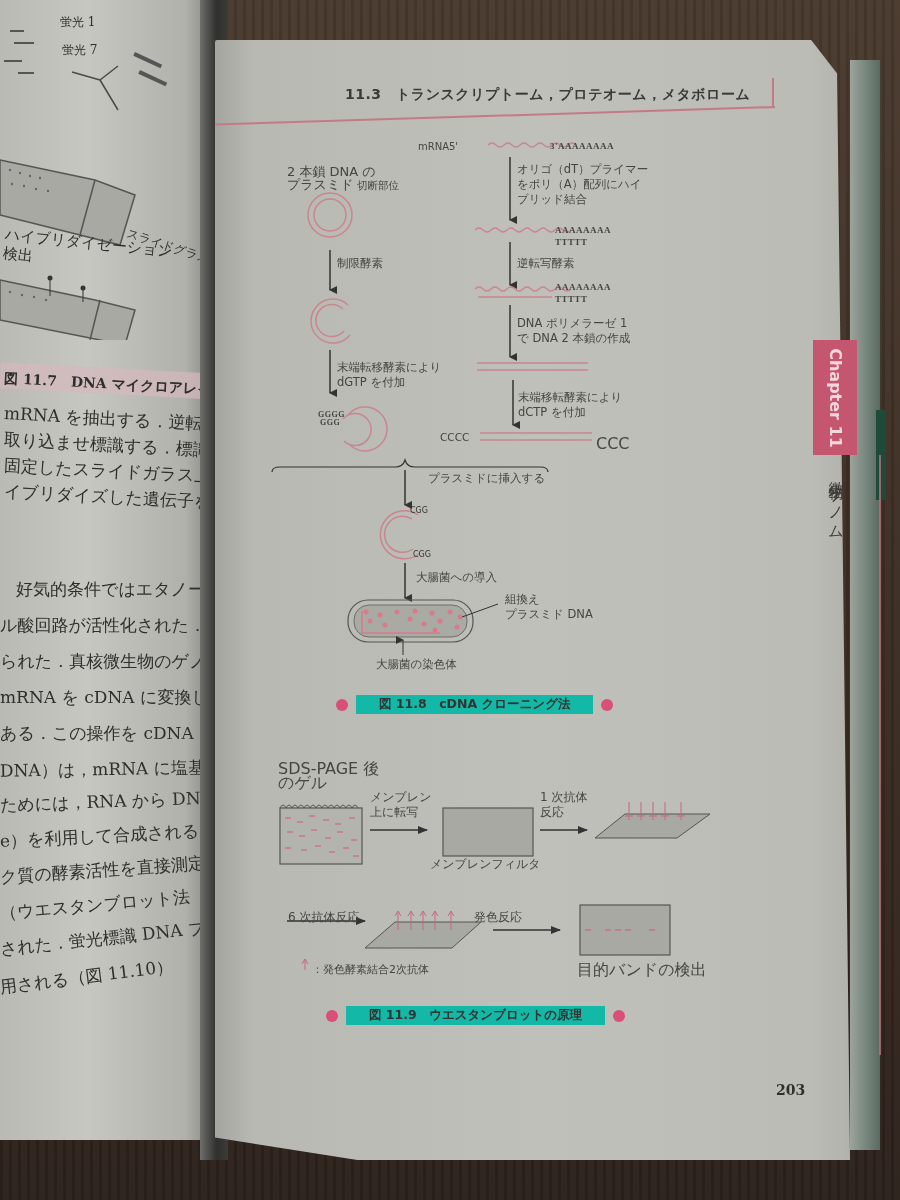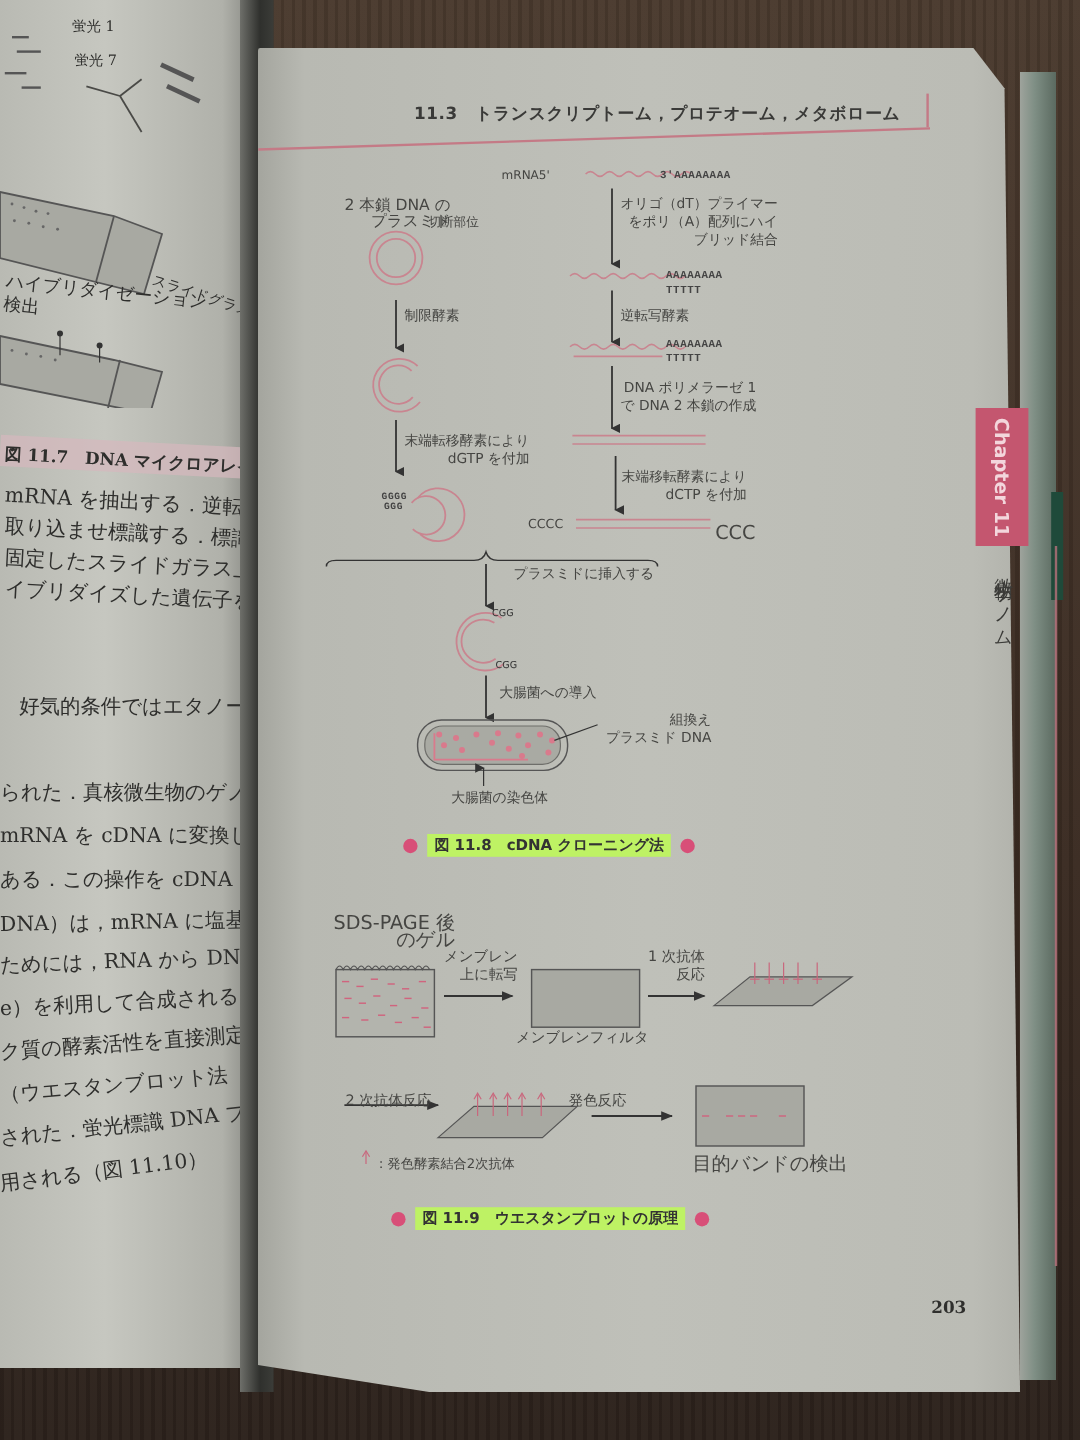--- a/index.html
+++ b/index.html
@@ -37,43 +37,43 @@
   .header-rule {
     position:absolute; left:215px; top:106px; width:560px; height:2px;
     background:#c47a86; transform:rotate(-1.8deg); transform-origin:right;
   }
   .header-tick { position:absolute; left:772px; top:78px; width:2px; height:28px; background:#c47a86; }
   .running-head {
     position:absolute; left:345px; top:86px; font-size:14px; letter-spacing:0.5px;
     color:#3a3a38; font-weight:bold;
   }
   .abs { position:absolute; }
-  .label { font-size:11.5px; color:#454542; line-height:15px;text-align:right; }
-  .mono { font-family:Liberation Mono, monospace; font-weight:bold; font-size:9px; letter-spacing:0.5px; color:#444; }
+  .label { font-size:11.5px; color:#454542; line-height:15px; }
+  .mono { font-family:Liberation Serif, serif; font-weight:bold; font-size:9px; letter-spacing:0.5px; color:#444; }
 
   .chapter-tab {
     position:absolute; left:813px; top:340px; width:44px; height:115px;
     background:#c4566f;
   }
   .chapter-tab span {
     position:absolute; left:50%; top:50%; transform:translate(-50%,-50%) rotate(90deg);
     white-space:nowrap; color:#f3d6dc; font-size:16px; font-weight:bold;
   }
   .chapter-title {
     position:absolute; left:815px; top:470px; width:30px;
     writing-mode:vertical-rl; font-size:15px; color:#3b3b38; letter-spacing:2px;
   }
   .side-rule { position:absolute; left:879px; top:455px; width:2px; height:600px; background:#b8707c; opacity:0.8; }
 
   .caption {
     position:absolute; display:flex; align-items:center; gap:8px;
     font-size:12.5px; font-weight:bold; color:#333;
   }
   .caption .dot { width:12px; height:12px; border-radius:50%; background:#d84f78; }
-  .caption .txt { background:#bef264; padding:1px 6px; }
+  .caption .txt { background:#14b8a6; padding:1px 23px; }
 
   .page-number { position:absolute; left:776px; top:1082px; font-family:"DejaVu Serif", serif; font-weight:bold; font-size:14px; color:#2f2f2d; }
 
   
   .lp-text { position:absolute; font-family:"DejaVu Serif", serif; color:#2e2e2c; white-space:nowrap; }
   .lp-line { font-size:17px; line-height:22px; }
   .lp-cap { font-size:14px; font-weight:bold; }
   .lp-small { font-size:12px; }
   .pinkband { position:absolute; left:0; top:368px; width:220px; height:26px; background:#d6b8be; transform:rotate(3deg); opacity:0.7; }
 </style>
@@ -127,20 +127,21 @@
   <div class="lp-text lp-small" style="left:125px;top:238px;transform:rotate(18deg)">スライドグラス</div>
 
   <div class="pinkband"></div>
   <div class="lp-text lp-cap" style="left:4px;top:370px;transform:rotate(3deg);transform-origin:left">図 11.7　DNA マイクロアレイ法</div>
   <div class="lp-text lp-line" style="left:4px;top:402px;transform:rotate(3deg);transform-origin:left">mRNA を抽出する．逆転写反</div>
   <div class="lp-text lp-line" style="left:4px;top:428px;transform:rotate(3deg);transform-origin:left">取り込ませ標識する．標識</div>
   <div class="lp-text lp-line" style="left:4px;top:454px;transform:rotate(3deg);transform-origin:left">固定したスライドガラス上で</div>
   <div class="lp-text lp-line" style="left:4px;top:480px;transform:rotate(3deg);transform-origin:left">イブリダイズした遺伝子を検</div>
 
   <div class="lp-text lp-line" style="left:16px;top:578px">好気的条件ではエタノール</div>
+  <div class="lp-text lp-line" style="left:0;top:614px">ル酸回路が活性化された．</div>
   <div class="lp-text lp-line" style="left:0;top:650px">られた．真核微生物のゲノム</div>
   <div class="lp-text lp-line" style="left:0;top:686px">mRNA を cDNA に変換し</div>
   <div class="lp-text lp-line" style="left:0;top:722px">ある．この操作を cDNA ク</div>
   <div class="lp-text lp-line" style="left:0;top:758px;transform:rotate(-1deg)">DNA）は，mRNA に塩基</div>
   <div class="lp-text lp-line" style="left:0;top:794px;transform:rotate(-2deg);transform-origin:left">ためには，RNA から DNA</div>
   <div class="lp-text lp-line" style="left:0;top:830px;transform:rotate(-3deg);transform-origin:left">e）を利用して合成される</div>
   <div class="lp-text lp-line" style="left:0;top:866px;transform:rotate(-4deg);transform-origin:left">ク質の酵素活性を直接測定</div>
   <div class="lp-text lp-line" style="left:0;top:902px;transform:rotate(-5deg);transform-origin:left">（ウエスタンブロット法</div>
   <div class="lp-text lp-line" style="left:0;top:938px;transform:rotate(-6deg);transform-origin:left">された．蛍光標識 DNA プ</div>
   <div class="lp-text lp-line" style="left:0;top:976px;transform:rotate(-7deg);transform-origin:left">用される（図 11.10）</div>
@@ -342,21 +343,21 @@
   </g>
 </svg>
 
 <div class="abs label" style="left:278px;top:762px;white-space:pre-line;font-size:16px;line-height:14px">SDS-PAGE 後
 のゲル</div>
 <div class="abs label" style="left:370px;top:790px;white-space:pre-line;font-size:12px">メンブレン
 上に転写</div>
 <div class="abs label" style="left:430px;top:857px;font-size:12px">メンブレンフィルタ</div>
 <div class="abs label" style="left:540px;top:790px;white-space:pre-line;font-size:12px">1 次抗体
 反応</div>
-<div class="abs label" style="left:288px;top:910px;font-size:12px">2 次抗体反応</div>
+<div class="abs label" style="left:288px;top:910px;font-size:12px">6 次抗体反応</div>
 <div class="abs label" style="left:474px;top:910px;font-size:12px">発色反応</div>
 <div class="abs label" style="left:312px;top:962px;font-size:11px">：発色酵素結合2次抗体</div>
 <div class="abs label" style="left:577px;top:962px;font-size:16px">目的バンドの検出</div>
 
 <div class="caption" style="left:326px;top:1006px">
   <span class="dot"></span>
   <span class="txt">図 11.9　ウエスタンブロットの原理</span>
   <span class="dot"></span>
 </div>
 

